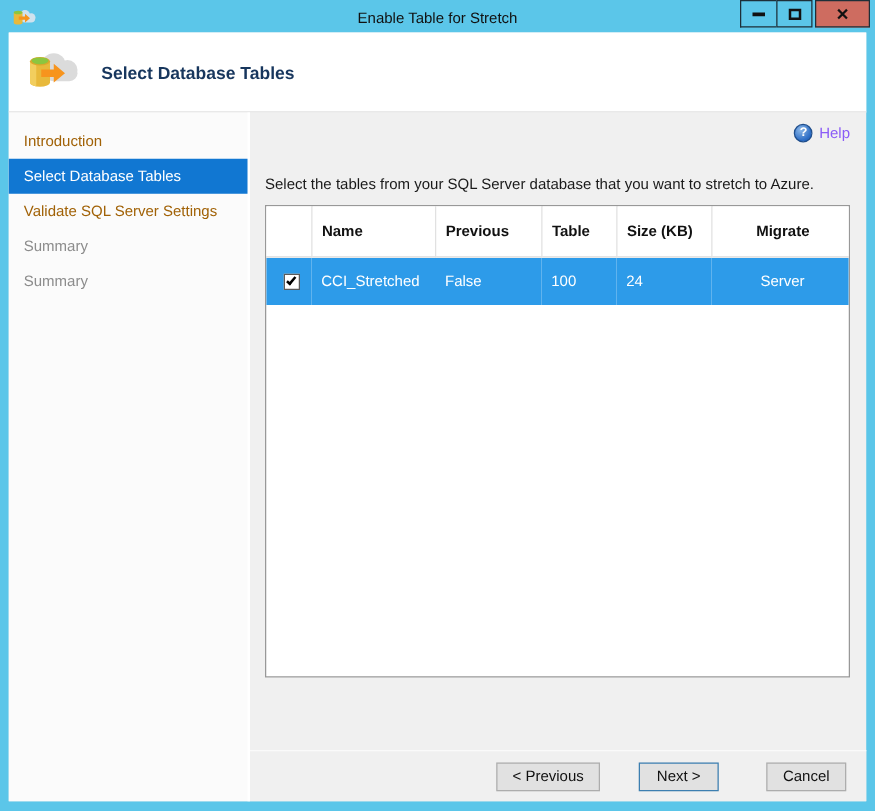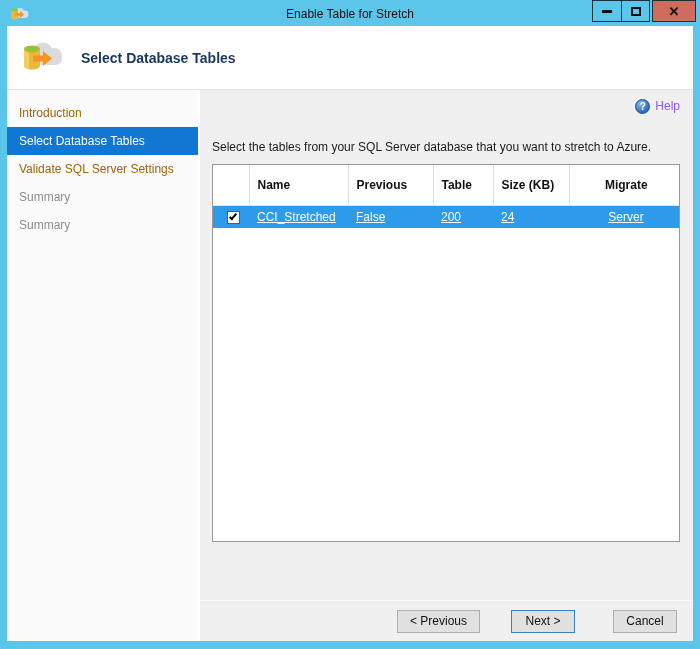--- a/index.html
+++ b/index.html
@@ -99,22 +99,22 @@
   th {
     font-size: 12px; font-weight: bold; color: #111;
     text-align: left; height: 40px; padding: 0 4px 0 8px;
     border-right: 1px solid #E1E1E1;
     border-bottom: 1px solid #E1E1E1;
     background: #FFFFFF; white-space: nowrap; overflow: hidden;
   }
   th:last-child { border-right: none; }
   th.center, td.center { text-align: center; }
   td {
-    font-size: 12px; height: 23px; padding: 0 4px 0 8px;
-    white-space: nowrap; overflow: hidden; text-decoration: underline;
+    font-size: 12px; height: 39px; padding: 0 4px 0 8px;
+    white-space: nowrap; overflow: hidden;
   }
   tr.selected td { background: #2D9BE9; color: #FFFFFF; }
   .checkbox {
     width: 13px; height: 13px; background: #FFFFFF;
     border: 1px solid #5A5A5A; display: inline-flex;
     align-items: center; justify-content: center;
     vertical-align: middle; cursor: pointer;
   }
   .checkmark {
     width: 4px; height: 8px;
@@ -224,21 +224,21 @@
             </thead>
             <tbody>
               <tr class="selected">
                 <td class="center">
                   <span class="checkbox">
                     <span class="checkmark"></span>
                   </span>
                 </td>
                 <td>CCI_Stretched</td>
                 <td>False</td>
-                <td>200</td>
+                <td>100</td>
                 <td>24</td>
                 <td class="center">Server</td>
               </tr>
             </tbody>
           </table>
         </div>
 
       </div>
 
       <div class="footer">

